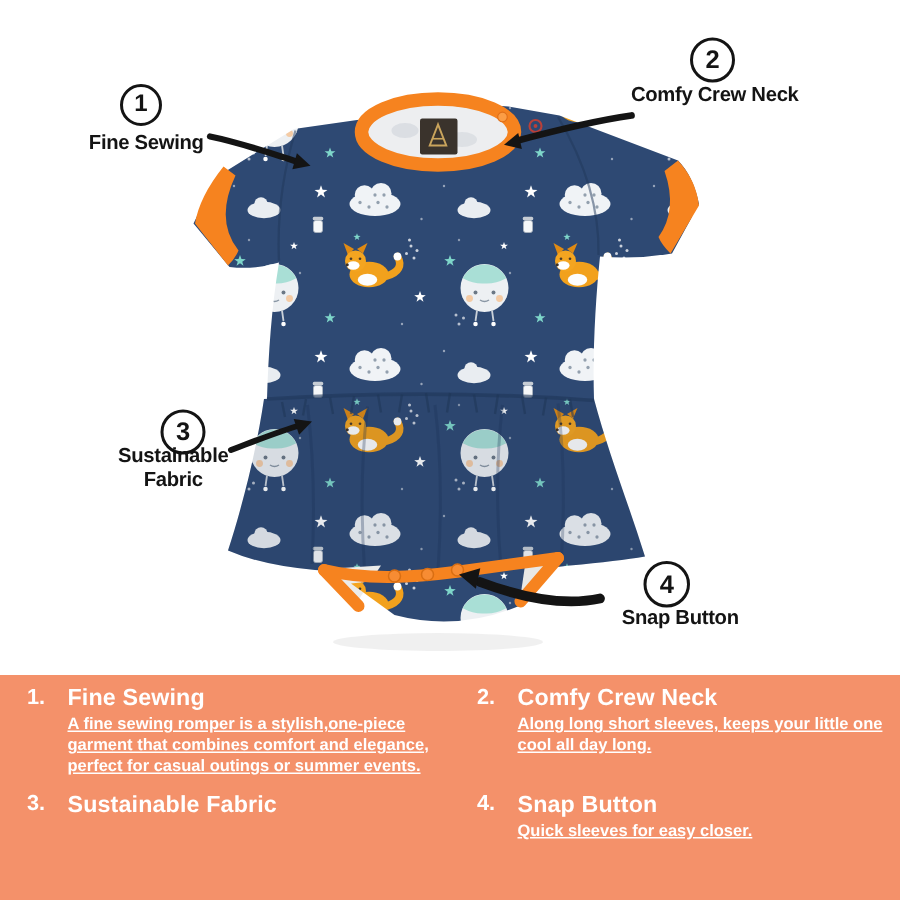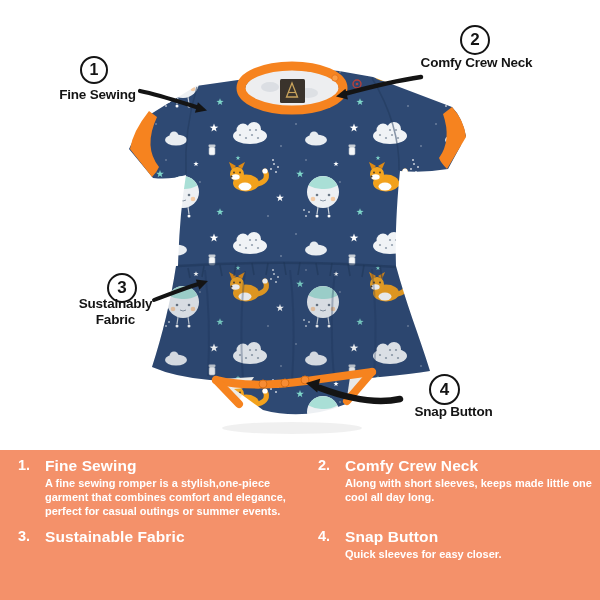--- a/index.html
+++ b/index.html
@@ -17,21 +17,21 @@
          text-align:center;line-height:1.2;white-space:pre-line;letter-spacing:-0.2px;}
   #label1{left:35px;top:87px;width:125px;}
   #label2{left:394px;top:55px;width:165px;}
   #label3{left:53px;top:296px;width:125px;}
   #label4{left:391px;top:404px;width:125px;}
   
   .panel{position:absolute;left:0;top:450px;width:600px;height:150px;background:#F4916A;color:#fff;}
   .feature{position:absolute;display:flex;}
   .fnum{width:27px;font-size:14.5px;font-weight:bold;flex:none;}
   .ftitle{font-size:15.5px;font-weight:bold;margin:0 0 2px 0;letter-spacing:0.1px;}
-  .fdesc{font-size:11px;font-weight:bold;line-height:1.26;white-space:pre-line;}
+  .fdesc{font-size:11px;font-weight:bold;line-height:1.26;white-space:pre-line;text-decoration:underline;}
   #feat1{left:18px;top:7px;width:292px;}
   #feat2{left:318px;top:7px;width:278px;}
   #feat3{left:18px;top:78px;width:292px;}
   #feat4{left:318px;top:78px;width:278px;}
   svg{position:absolute;left:0;top:0;}
 </style>
 </head>
 <body>
 
 <div class="stage">
@@ -231,39 +231,39 @@
   </div>
   <div class="badge" id="badge3">
     <span>3</span>
   </div>
   <div class="badge" id="badge4">
     <span>4</span>
   </div>
 
   <div class="callout-label" id="label1">Fine Sewing</div>
   <div class="callout-label" id="label2">Comfy Crew Neck</div>
-  <div class="callout-label" id="label3">Sustainably
+  <div class="callout-label" id="label3">Sustainable
 Fabric</div>
   <div class="callout-label" id="label4">Snap Button</div>
 
   <div class="panel">
     <div class="feature" id="feat1">
       <span class="fnum">1.</span>
       <div class="fbody">
         <div class="ftitle">Fine Sewing</div>
         <div class="fdesc">A fine sewing romper is a stylish,one-piece
 garment that combines comfort and elegance,
 perfect for casual outings or summer events.</div>
       </div>
     </div>
     <div class="feature" id="feat2">
       <span class="fnum">2.</span>
       <div class="fbody">
         <div class="ftitle">Comfy Crew Neck</div>
-        <div class="fdesc">Along with short sleeves, keeps made little one
+        <div class="fdesc">Along long short sleeves, keeps your little one
 cool all day long.</div>
       </div>
     </div>
     <div class="feature" id="feat3">
       <span class="fnum">3.</span>
       <div class="fbody">
         <div class="ftitle">Sustainable Fabric</div>
       </div>
     </div>
     <div class="feature" id="feat4">

